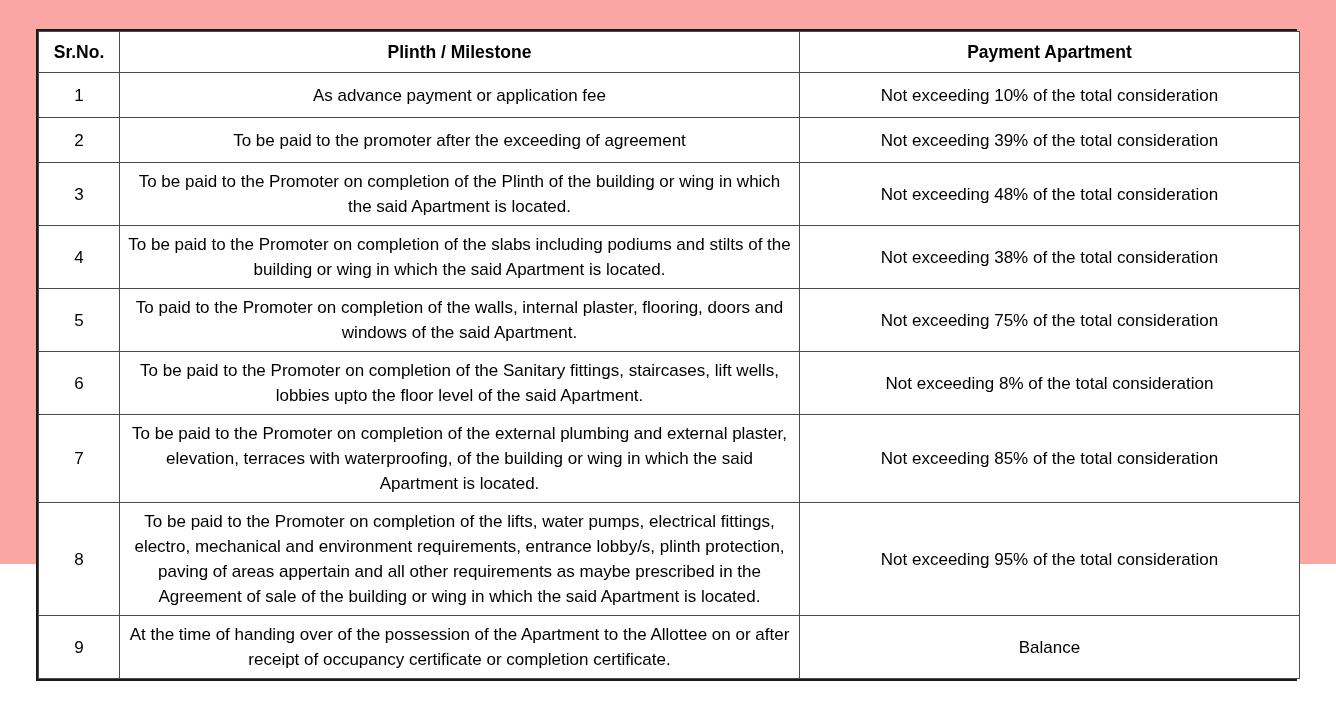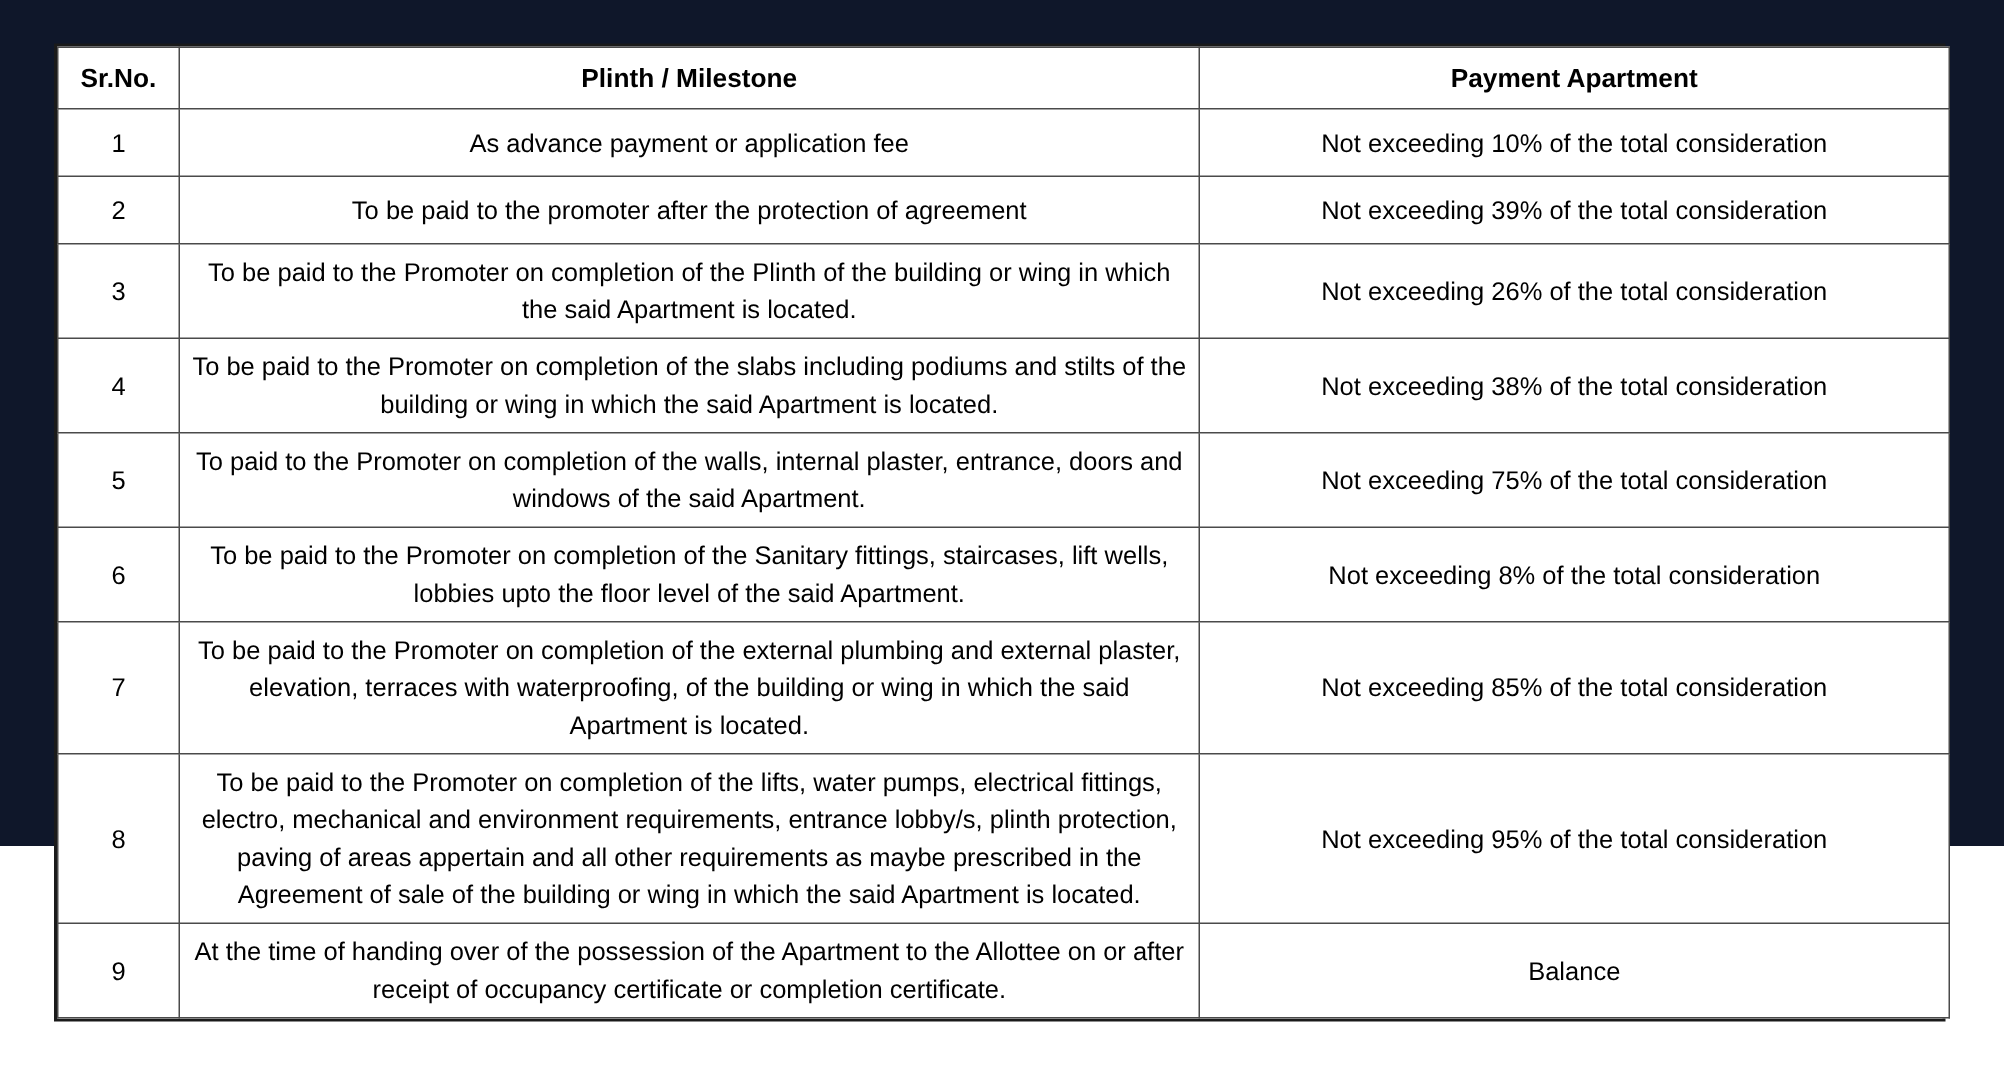--- a/index.html
+++ b/index.html
@@ -11,21 +11,21 @@
     width: 1336px;
     height: 724px;
     font-family: "Liberation Sans", sans-serif;
     color: #000000;
     overflow: hidden;
   }
   .page {
     position: relative;
     width: 1336px;
     height: 564px;
-    background: #0f172a;
+    background: #fca5a5;
   }
   .table-wrap {
     position: absolute;
     left: 36px;
     top: 29px;
     width: 1261px;
     box-sizing: border-box;
     border: 2px solid #1a1a1a;
   }
   table.milestone-table {
@@ -94,36 +94,36 @@
         </tr>
       </thead>
       <tbody>
         <tr class="row-short">
           <td class="srno-cell">1</td>
           <td class="stage-cell">As advance payment or application fee</td>
           <td class="pay-cell">Not exceeding 10% of the total consideration</td>
         </tr>
         <tr class="row-short">
           <td class="srno-cell">2</td>
-          <td class="stage-cell">To be paid to the promoter after the protection of agreement</td>
+          <td class="stage-cell">To be paid to the promoter after the exceeding of agreement</td>
           <td class="pay-cell">Not exceeding 39% of the total consideration</td>
         </tr>
         <tr>
           <td class="srno-cell">3</td>
           <td class="stage-cell">To be paid to the Promoter on completion of the Plinth of the building or wing in which the said Apartment is located.</td>
-          <td class="pay-cell">Not exceeding 26% of the total consideration</td>
+          <td class="pay-cell">Not exceeding 48% of the total consideration</td>
         </tr>
         <tr>
           <td class="srno-cell">4</td>
           <td class="stage-cell">To be paid to the Promoter on completion of the slabs including podiums and stilts of the building or wing in which the said Apartment is located.</td>
           <td class="pay-cell">Not exceeding 38% of the total consideration</td>
         </tr>
         <tr>
           <td class="srno-cell">5</td>
-          <td class="stage-cell">To paid to the Promoter on completion of the walls, internal plaster, entrance, doors and windows of the said Apartment.</td>
+          <td class="stage-cell">To paid to the Promoter on completion of the walls, internal plaster, flooring, doors and windows of the said Apartment.</td>
           <td class="pay-cell">Not exceeding 75% of the total consideration</td>
         </tr>
         <tr>
           <td class="srno-cell">6</td>
           <td class="stage-cell">To be paid to the Promoter on completion of the Sanitary fittings, staircases, lift wells, lobbies upto the floor level of the said Apartment.</td>
           <td class="pay-cell">Not exceeding 8% of the total consideration</td>
         </tr>
         <tr>
           <td class="srno-cell">7</td>
           <td class="stage-cell">To be paid to the Promoter on completion of the external plumbing and external plaster, elevation, terraces with waterproofing, of the building or wing in which the said Apartment is located.</td>

